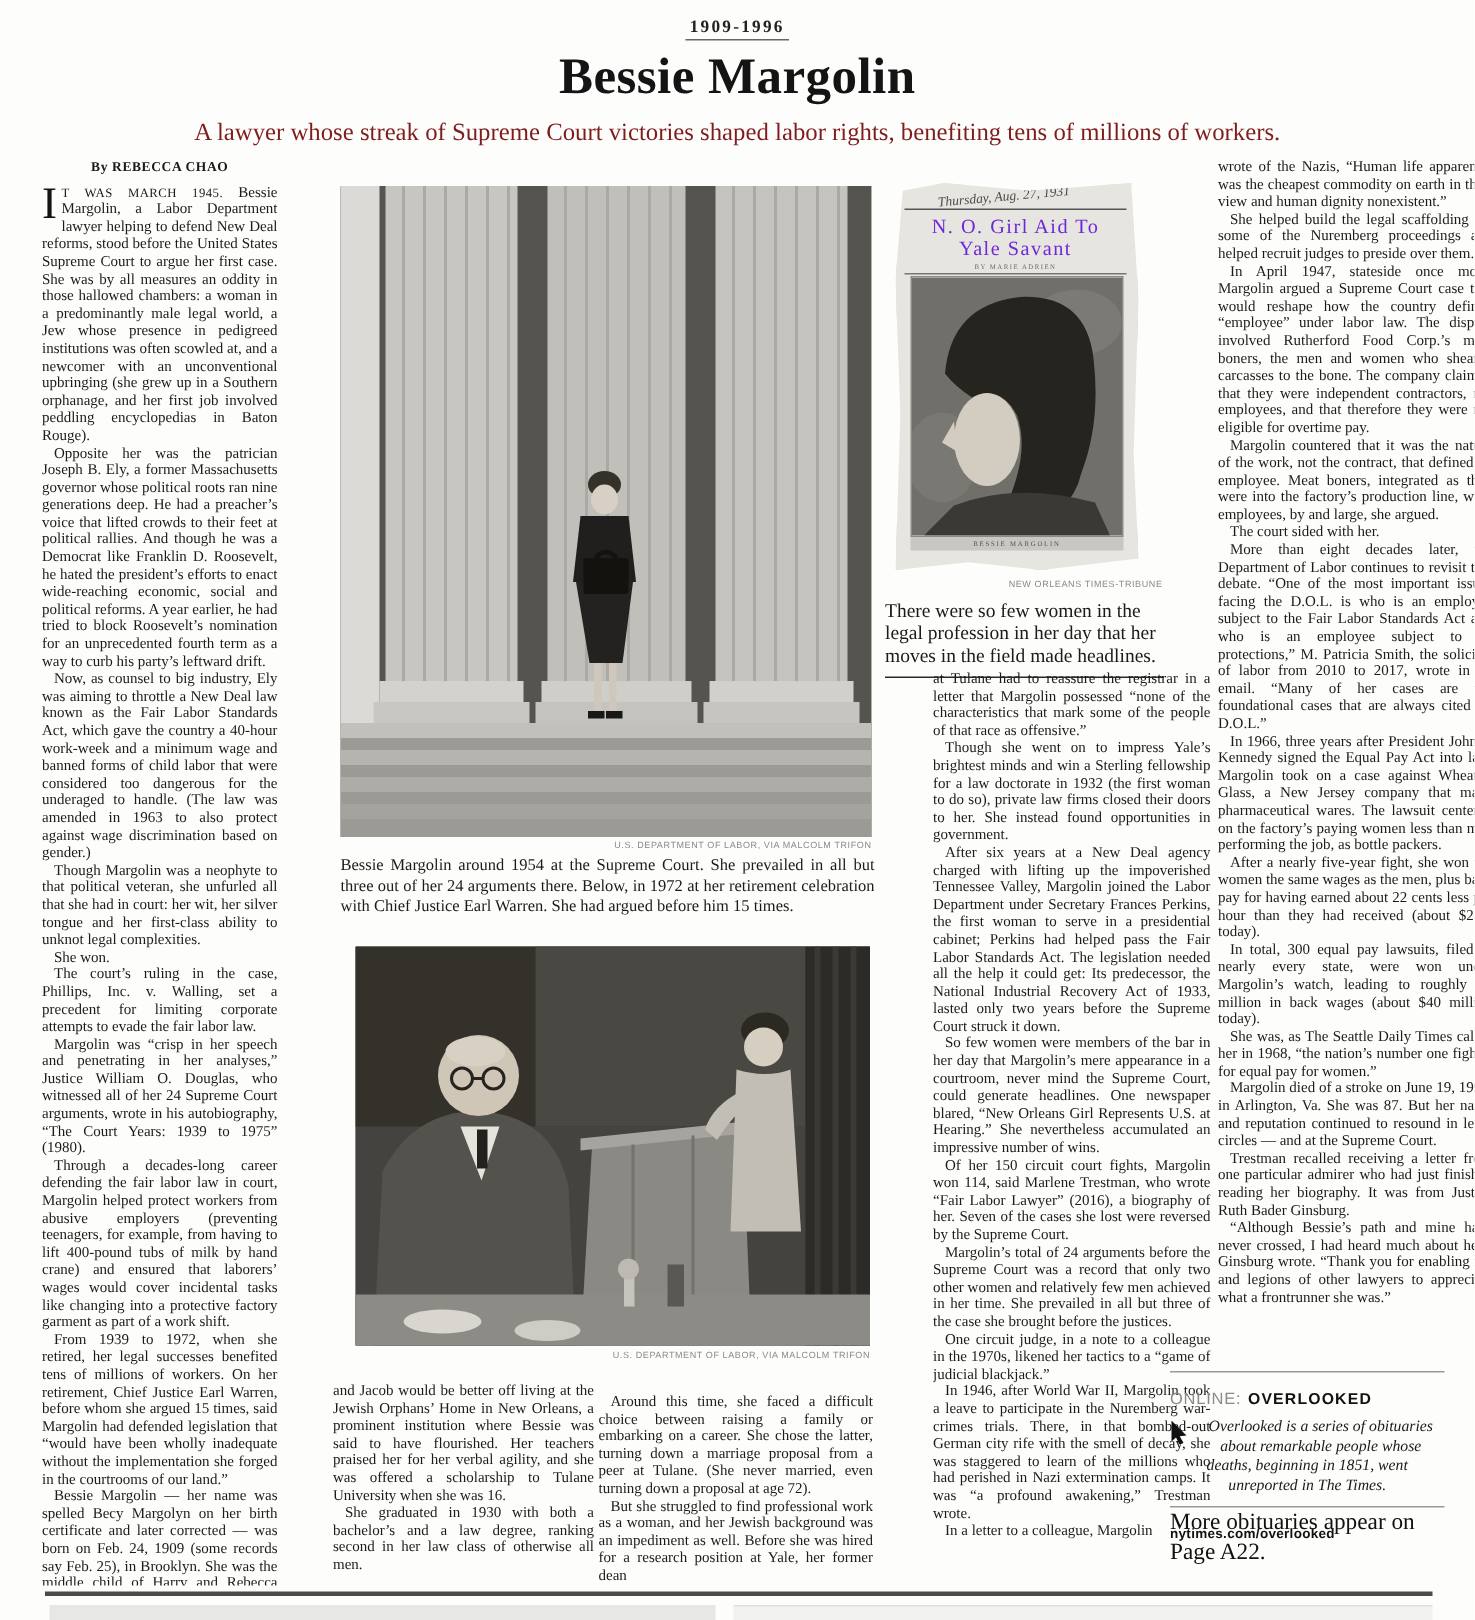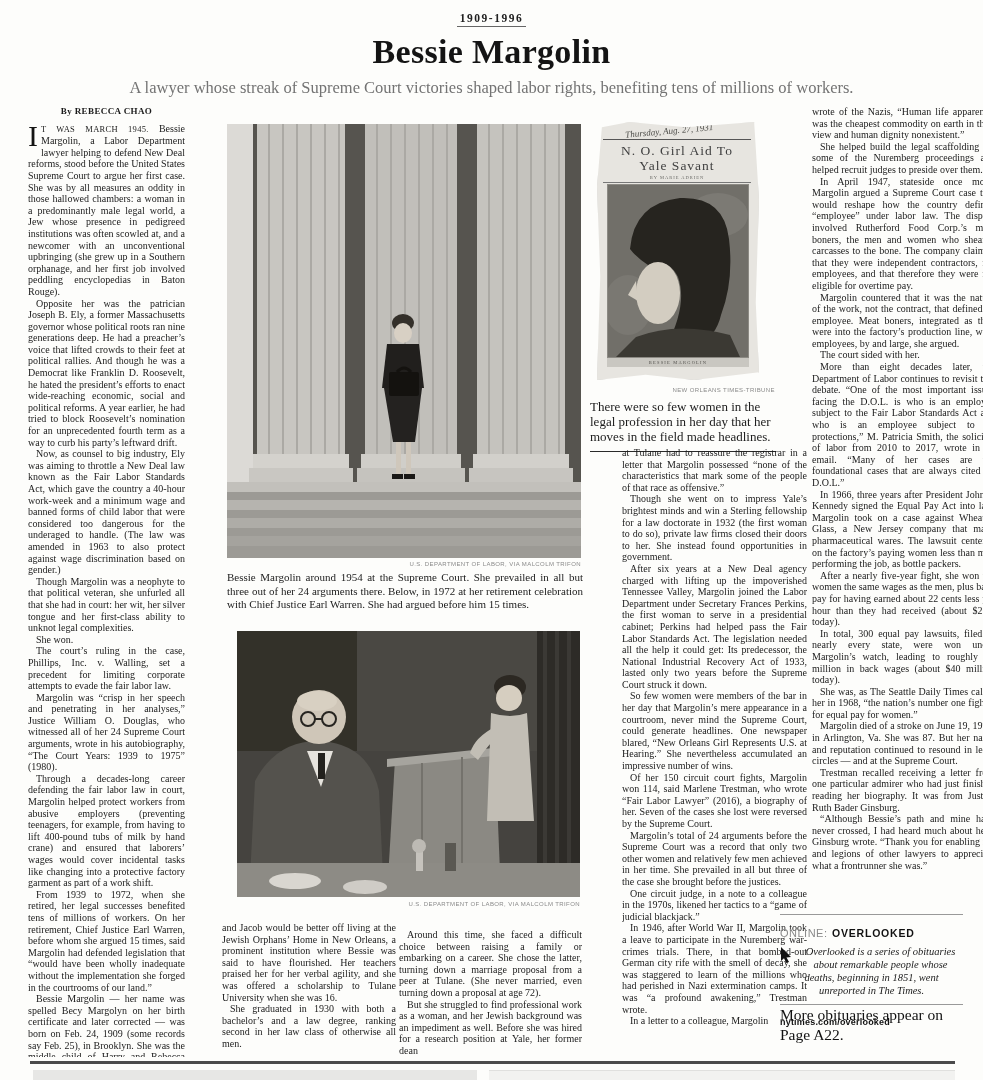--- a/index.html
+++ b/index.html
@@ -3,21 +3,21 @@
 <meta charset="utf-8">
 <style>
   html,body{margin:0;padding:0;background:#ffffff;}
   .page{position:relative;width:983px;height:1080px;background:#fdfdfb;overflow:hidden;
         font-family:"Liberation Serif",serif;color:#1b1b1b;}
   
   .masthead{position:absolute;left:0;top:8px;width:983px;text-align:center;}
   .dates{display:inline-block;font-size:11.5px;font-weight:700;letter-spacing:1.5px;
          border-bottom:1px solid #666;padding:0 3px 2px;color:#222;}
   .title{margin:6px 0 0;font-size:34px;font-weight:700;letter-spacing:.3px;color:#141414;}
-  .subtitle{margin:7px 0 0;font-size:16.5px;color:#737373;}
+  .subtitle{margin:7px 0 0;font-size:16.5px;color:#7f1d1d;}
   
   .col{position:absolute;text-align:justify;font-size:10px;line-height:11.6px;overflow:hidden;}
   .p{margin:0;text-indent:8px;}
   .p.cont,.p.lead{text-indent:0;}
   .byline{text-align:center;font-size:9px;font-weight:700;letter-spacing:.4px;margin-bottom:5px;}
   .dropcap{float:left;font-size:30px;line-height:24px;padding:1px 3px 0 0;color:#141414;}
   .sc{font-size:8.5px;letter-spacing:.3px;}
   .col1{left:28px;top:106px;width:157px;height:951px;}
   .col2{left:222px;top:922px;width:174px;height:135px;}
   .col3{left:399px;top:929px;width:183px;height:132px;}
@@ -35,21 +35,21 @@
   .caption{position:absolute;left:227px;top:571px;width:356px;font-size:11px;
            line-height:13.5px;text-align:justify;margin:0;}
   
   .clipping{left:597px;top:122px;width:162px;height:258px;background:#e7e5e0;
             box-shadow:0 1px 3px rgba(0,0,0,.25);
             clip-path:polygon(3% 2%,20% 0,55% 2%,97% 0,100% 30%,98% 70%,100% 97%,60% 100%,30% 98%,0 100%,2% 60%,0 25%);}
   .hand{position:absolute;left:28px;top:2px;width:130px;font-style:italic;font-size:9px;
         color:#4c4c48;transform:rotate(-5deg);white-space:nowrap;}
   .clip-head{position:absolute;left:6px;top:17px;width:148px;text-align:center;
              border-top:1px solid #555;border-bottom:1px solid #777;padding:3px 0 2px;}
-  .clip-h1,.clip-h2{font-size:13.5px;letter-spacing:1px;color:#404040;line-height:15px;}
+  .clip-h1,.clip-h2{font-size:13.5px;letter-spacing:1px;color:#6d28d9;line-height:15px;}
   .clip-by{font-size:4.5px;letter-spacing:1px;color:#6a6a66;margin-top:2px;}
   .clip-photo{position:absolute;left:10px;top:62px;width:140px;height:172px;border:1px solid #8c8a84;}
   .clip-cap{position:absolute;left:10px;top:236px;width:142px;text-align:center;font-size:4.5px;
             letter-spacing:1.2px;color:#55534f;background:#c9c7c1;padding:2px 0;}
   
   .standfirst{position:absolute;left:590px;top:400px;width:186px;font-size:13px;font-weight:400;
               line-height:14.8px;padding-bottom:7px;border-bottom:1px solid #2a2a2a;}
   
   .online-box{position:absolute;left:780px;top:914px;width:183px;border-top:1px solid #999;padding-top:8px;}
   .online-head{font-family:"Liberation Sans",sans-serif;margin-bottom:4px;}

